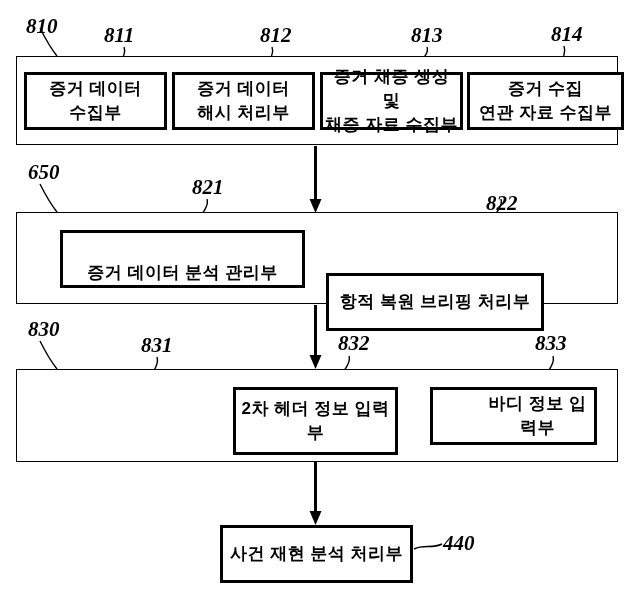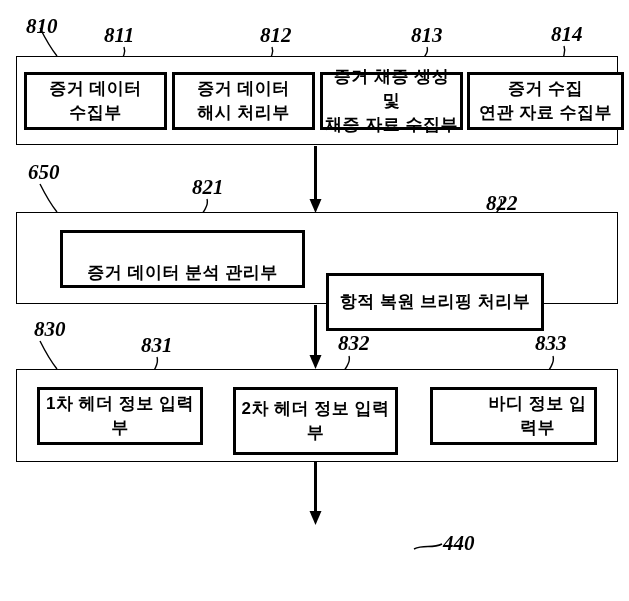--- a/index.html
+++ b/index.html
@@ -67,21 +67,21 @@
     white-space: nowrap;
   }
   #ref-810 { left: 26px;  top: 16px; text-align: center;   }
   #ref-811 { left: 104px; top: 25px;  }
   #ref-812 { left: 260px; top: 25px;  }
   #ref-813 { left: 411px; top: 25px;  }
   #ref-814 { left: 551px; top: 24px;  }
   #ref-820 { left: 28px;  top: 162px; }
   #ref-821 { left: 192px; top: 177px; }
   #ref-822 { left: 486px; top: 177px; margin-top: 16px; }
-  #ref-830 { left: 28px;  top: 319px; margin-left: 6px; }
+  #ref-830 { left: 28px;  top: 319px; }
   #ref-831 { left: 141px; top: 335px; }
   #ref-832 { left: 338px; top: 333px; }
   #ref-833 { left: 535px; top: 333px; }
   #ref-840 { left: 443px; top: 533px; }
 
   #connector-overlay {
     position: absolute;
     left: 0; top: 0;
     width: 629px; height: 601px;
     pointer-events: none;
@@ -142,30 +142,30 @@
 
   <div class="section" id="section-820"></div>
   <div class="block" id="block-821">
     <span class="line">증거 데이터 분석 관리부</span>
   </div>
   <div class="block" id="block-822">
     <span class="line">항적 복원 브리핑 처리부</span>
   </div>
 
   <div class="section" id="section-830"></div>
-  <div class="block" id="block-831">
-    <span class="line">1차 헤더 정보 입력부</span>
-  </div>
   <div class="block" id="block-832">
     <span class="line">2차 헤더 정보 입력부</span>
   </div>
   <div class="block" id="block-833">
     <span class="line">바디 정보 입력부</span>
   </div>
 
+  <div class="block" id="block-840">
+    <span class="line">사건 재현 분석 처리부</span>
+  </div>
 
   <span class="ref" id="ref-810">810</span>
   <span class="ref" id="ref-811">811</span>
   <span class="ref" id="ref-812">812</span>
   <span class="ref" id="ref-813">813</span>
   <span class="ref" id="ref-814">814</span>
   <span class="ref" id="ref-820">650</span>
   <span class="ref" id="ref-821">821</span>
   <span class="ref" id="ref-822">822</span>
   <span class="ref" id="ref-830">830</span>

